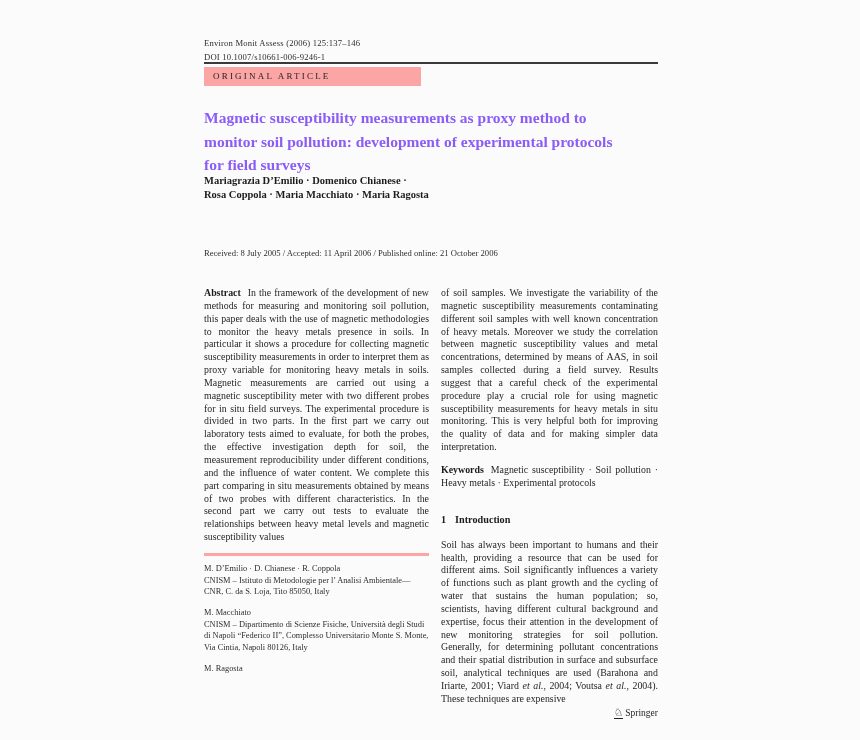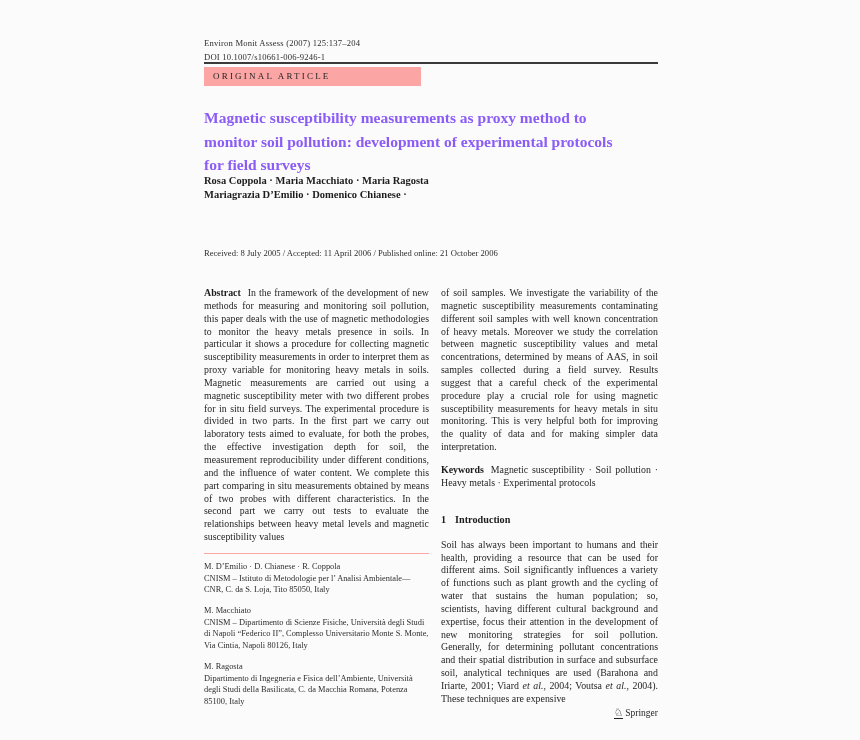--- a/index.html
+++ b/index.html
@@ -60,21 +60,21 @@
   .keywords{margin-top:10px;}
   .sec-head{
     margin:24px 0 0 0;
     font-size:10.2px;font-weight:bold;
     color:#1c1c1c;
   }
   .sec-num{margin-right:9px;}
   .intro-para{margin-top:14px;}
   .footnotes{
     margin-top:9px;
-    border-top:1px solid #fca5a5;
+    border-top:3px solid #fca5a5;
     padding-top:7px;
     font-size:8.4px;line-height:11.7px;
     color:#2e2e2e;
   }
   .fn{margin-bottom:9px;}
   .footer-logo{
     position:absolute;left:204px;top:707px;
     width:454px;text-align:right;
     font-size:9.5px;color:#1f1f1f;
   }
@@ -85,35 +85,35 @@
     display:inline-block;line-height:11px;
     margin-right:2px;
   }
 </style>
 </head>
 <body>
 
 <div class="page">
 
   <div class="journal-head">
-    <div>Environ Monit Assess (2007) 125:137–204</div>
+    <div>Environ Monit Assess (2006) 125:137–146</div>
     <div>DOI 10.1007/s10661-006-9246-1</div>
   </div>
 
   <div class="head-rule"></div>
 
   <div class="type-banner">
     <span>ORIGINAL ARTICLE</span>
   </div>
 
   <h1 class="title">Magnetic susceptibility measurements as proxy method to monitor soil pollution: development of experimental protocols for field surveys</h1>
 
   <div class="authors">
+    <div>Mariagrazia D’Emilio · Domenico Chianese ·</div>
     <div>Rosa Coppola · Maria Macchiato · Maria Ragosta</div>
-    <div>Mariagrazia D’Emilio · Domenico Chianese ·</div>
   </div>
 
   <div class="dates">
     <div>Received: 8 July 2005 / Accepted: 11 April 2006 / Published online: 21 October 2006</div>
   </div>
 
   <div class="body">
 
     <div class="col-left">
       <p class="para"><b class="runin">Abstract</b><span>In the framework of the development of new methods for measuring and monitoring soil pollution, this paper deals with the use of magnetic methodologies to monitor the heavy metals presence in soils. In particular it shows a procedure for collecting magnetic susceptibility measurements in order to interpret them as proxy variable for monitoring heavy metals in soils. Magnetic measurements are carried out using a magnetic susceptibility meter with two different probes for in situ field surveys. The experimental procedure is divided in two parts. In the first part we carry out laboratory tests aimed to evaluate, for both the probes, the effective investigation depth for soil, the measurement reproducibility under different conditions, and the influence of water content. We complete this part comparing in situ measurements obtained by means of two probes with different characteristics. In the second part we carry out tests to evaluate the relationships between heavy metal levels and magnetic susceptibility values</span></p>
@@ -122,21 +122,20 @@
         <div class="fn">
           <div>M. D’Emilio · D. Chianese · R. Coppola</div>
           <div>CNISM – Istituto di Metodologie per l’ Analisi Ambientale—CNR, C. da S. Loja, Tito 85050, Italy</div>
         </div>
         <div class="fn">
           <div>M. Macchiato</div>
           <div>CNISM – Dipartimento di Scienze Fisiche, Università degli Studi di Napoli “Federico II”, Complesso Universitario Monte S. Monte, Via Cintia, Napoli 80126, Italy</div>
         </div>
         <div class="fn">
           <div>M. Ragosta</div>
-          <div>Dipartimento di Ingegneria e Fisica dell’Ambiente, Università degli Studi della Basilicata, C. da Macchia Romana, Potenza 85100, Italy</div>
         </div>
       </div>
     </div>
 
     <div class="col-right">
       <p class="para">of soil samples. We investigate the variability of the magnetic susceptibility measurements contaminating different soil samples with well known concentration of heavy metals. Moreover we study the correlation between magnetic susceptibility values and metal concentrations, determined by means of AAS, in soil samples collected during a field survey. Results suggest that a careful check of the experimental procedure play a crucial role for using magnetic susceptibility measurements for heavy metals in situ monitoring. This is very helpful both for improving the quality of data and for making simpler data interpretation.</p>
 
       <p class="para keywords"><b class="runin">Keywords</b><span>Magnetic susceptibility · Soil pollution · Heavy metals · Experimental protocols</span></p>
 
       <h2 class="sec-head"><span class="sec-num">1</span><span>Introduction</span></h2>

